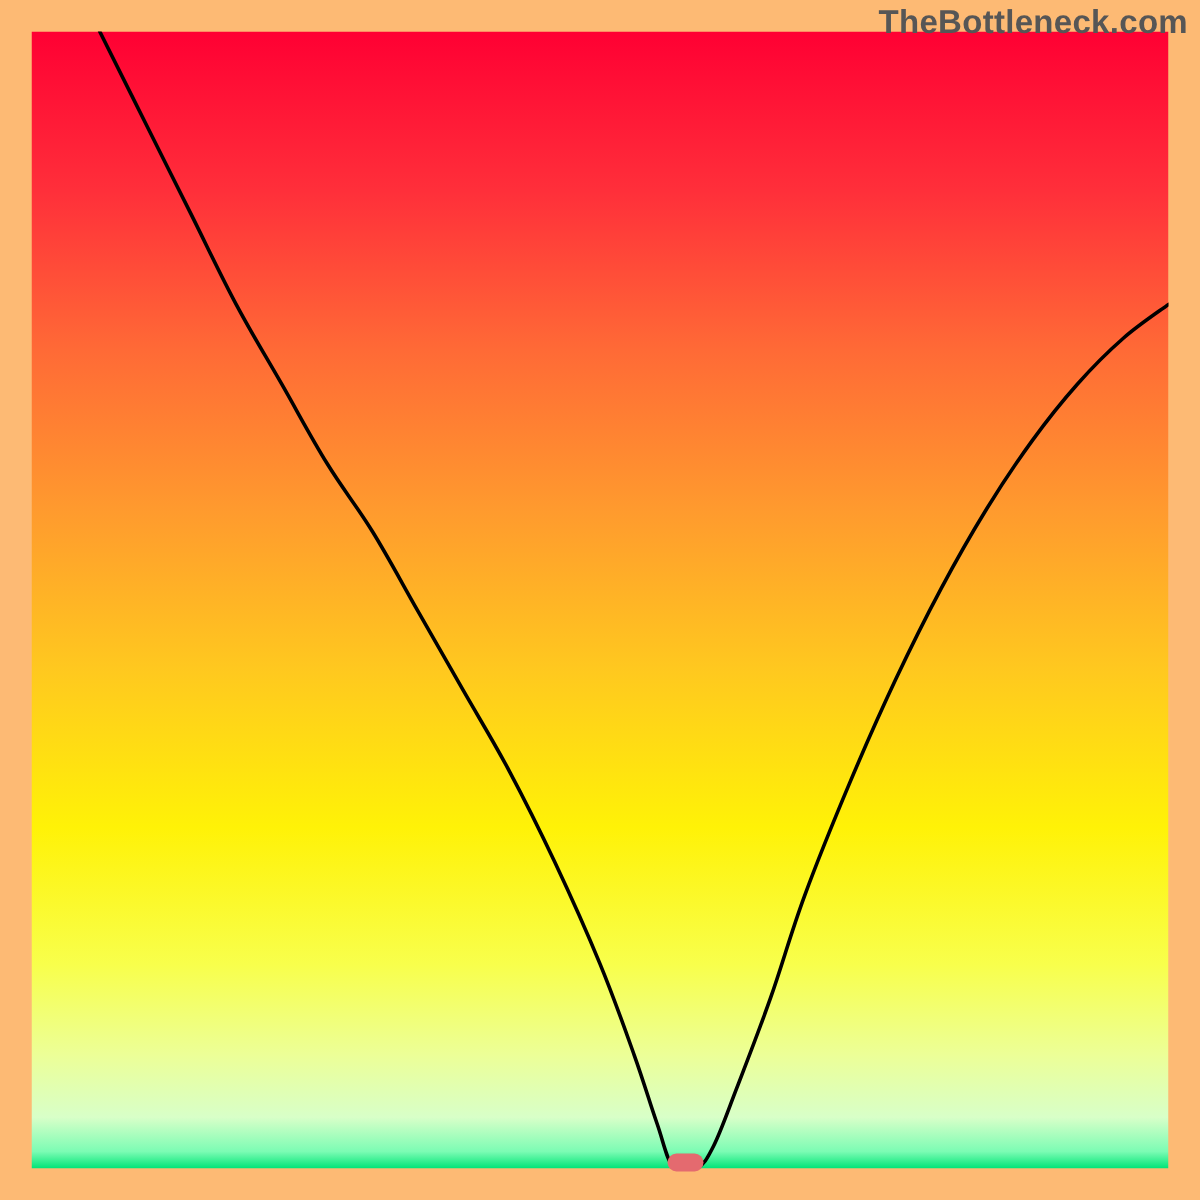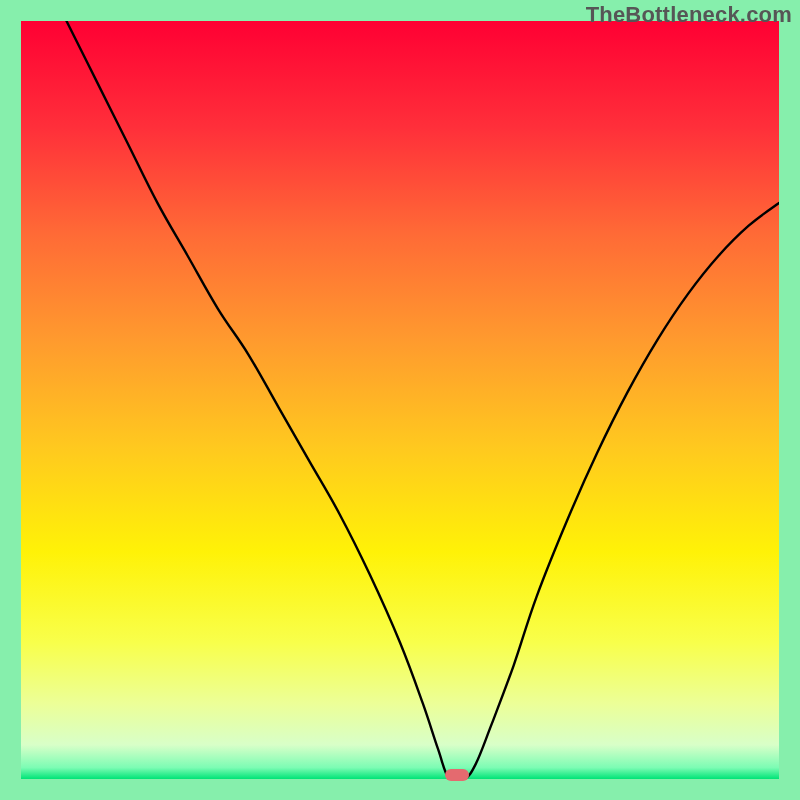--- a/index.html
+++ b/index.html
@@ -8,21 +8,21 @@
     width: 800px;
     height: 800px;
     background: #000;
     overflow: hidden;
     font-family: Arial, Helvetica, sans-serif;
   }
   .frame {
     position: relative;
     width: 800px;
     height: 800px;
-    background: #86efac;
+    background: #fdba74;
   }
   .watermark {
     position: absolute;
     top: 2px;
     right: 8px;
     font-size: 22px;
     font-weight: 600;
     color: #565656;
     letter-spacing: 0.2px;
     z-index: 4;

